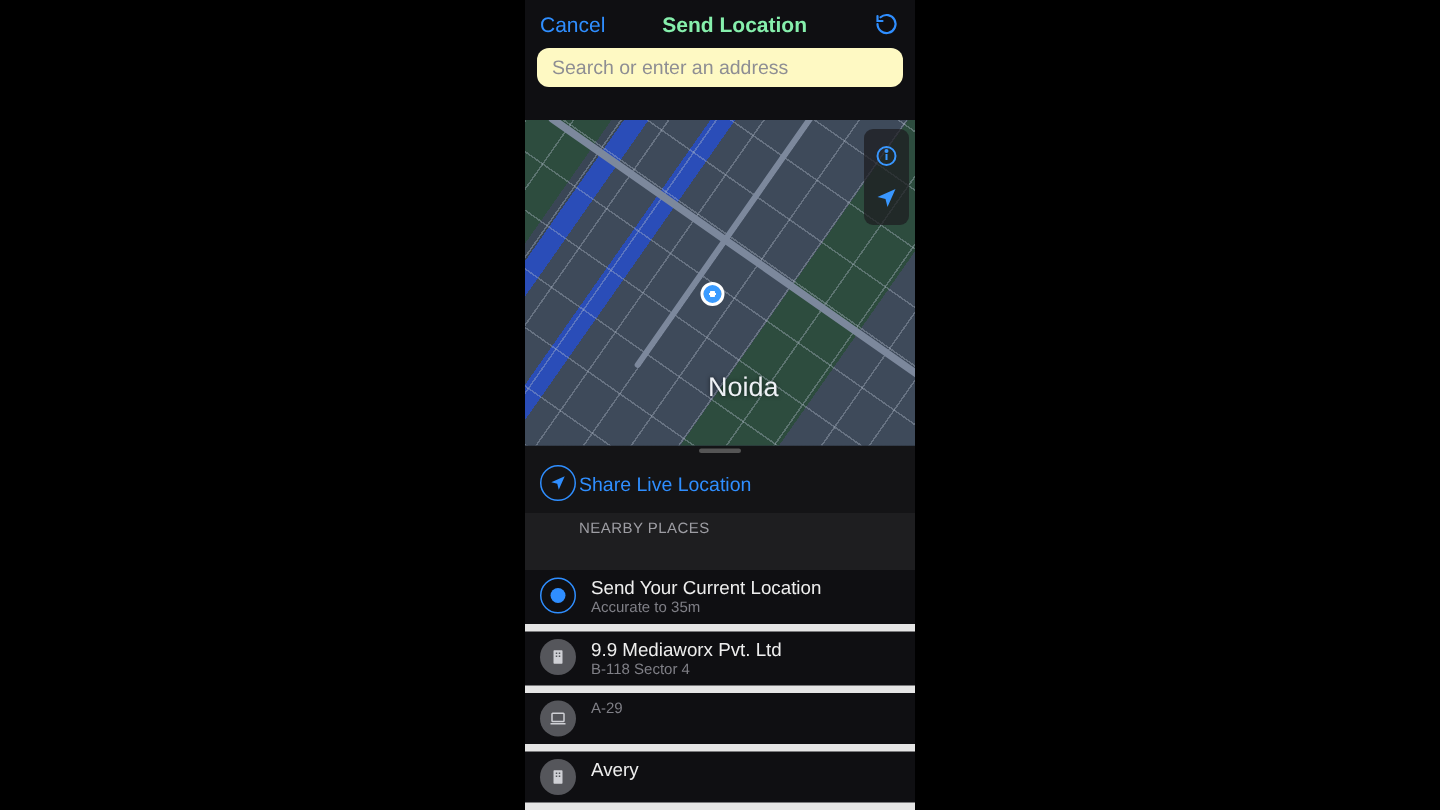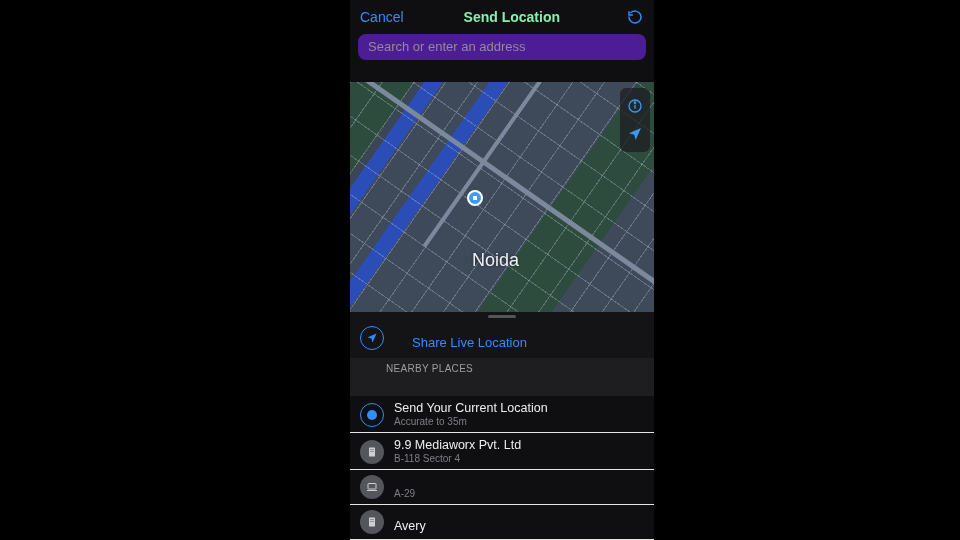--- a/index.html
+++ b/index.html
@@ -7,37 +7,37 @@
     width: 960px; height: 540px;
     background: #000;
     font-family: -apple-system, "Helvetica Neue", Arial, sans-serif;
     color: #fff;
     overflow: hidden;
     position: relative;
   }
   .phone {
     position: absolute;
     left: 350px; top: 0;
-    width: 304px; height: 540px;
+    width: 260px; height: 540px;
     background: #0f0f12;
     display: flex; flex-direction: column;
     font-size: 12px;
   }
   .header {
     height: 34px;
     display: flex; align-items: center;
     padding: 0 10px;
     background: #0f0f12;
   }
   .header .cancel { color: #2f8eff; font-size: 14px; }
   .header .title { flex: 1; text-align: center; font-size: 14px; font-weight: 600; color: #86efac; margin-left: -6px; }
   .header .refresh { color: #2f8eff; width: 18px; height: 18px; display:flex; align-items:center; justify-content:center; }
   .search-wrap { padding: 0 8px 6px 8px; }
   .search {
-    background: #4c1d95;
+    background: #fef9c3;
     border-radius: 8px;
     height: 26px;
     display: flex; align-items: center;
     padding: 0 10px;
     color: #8e8e93; font-size: 13px;
   }
   .map {
     position: relative;
     height: 232px;
     background:
@@ -86,39 +86,39 @@
     border-radius:6px; display:flex; flex-direction:column;
     align-items:center; padding:4px 0;
   }
   .map-ctrls .c { width:20px; height:28px; display:flex; align-items:center; justify-content:center; color:#3997ff; }
   .grabber {
     height: 8px; display:flex; align-items:center; justify-content:center;
     background:#141416;
   }
   .grabber div { width:28px; height:3px; border-radius:2px; background:#555; }
   .share-row {
-    display:flex; align-items:flex-end; gap:28px;
+    display:flex; align-items:center; gap:2px;
     padding: 6px 10px 8px 10px;
     background:#141416;
   }
   .circle-icon {
     width:24px; height:24px; border-radius:50%;
     display:flex; align-items:center; justify-content:center;
     border:1.5px solid #2f8eff;
   }
   .share-label { color:#2f8eff; font-size:13px; }
   .section-head {
     background:#1e1e20; color:#9d9da3;
     font-size:10px; letter-spacing:.3px;
     padding: 5px 10px 22px 36px;
   }
   .place {
-    display:flex; align-items:flex-end; gap:10px;
+    display:flex; align-items:flex-start; gap:10px;
     padding: 5px 10px;
-    border-bottom:1px solid #e5e5e5;
+    border-bottom:5px solid #e5e5e5;
   }
   .place .pic {
     width:24px; height:24px; border-radius:50%;
     background:#55565b; display:flex; align-items:center; justify-content:center;
     color:#cfd0d5;
   }
   .place .pic.curr {
     background: transparent; border:1.5px solid #2f8eff;
   }
   .place .pic.curr .dot { width:10px;height:10px;border-radius:50%;background:#2f8eff; }

